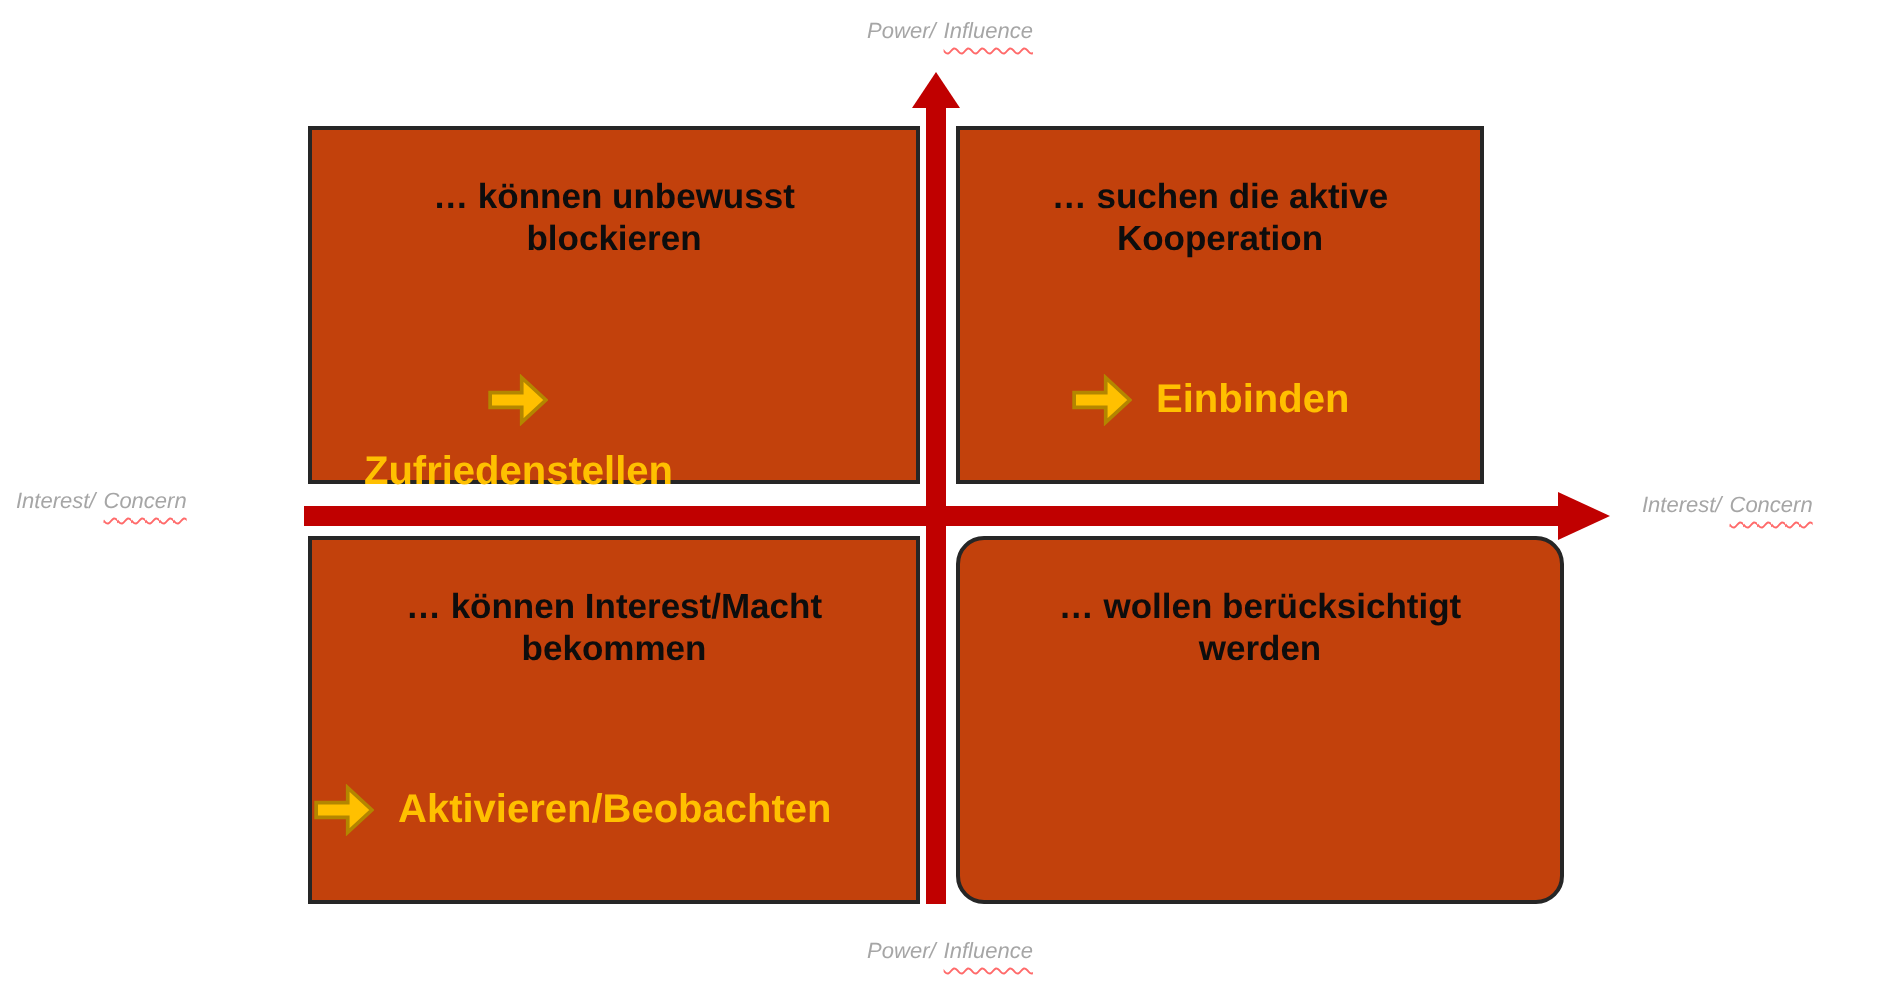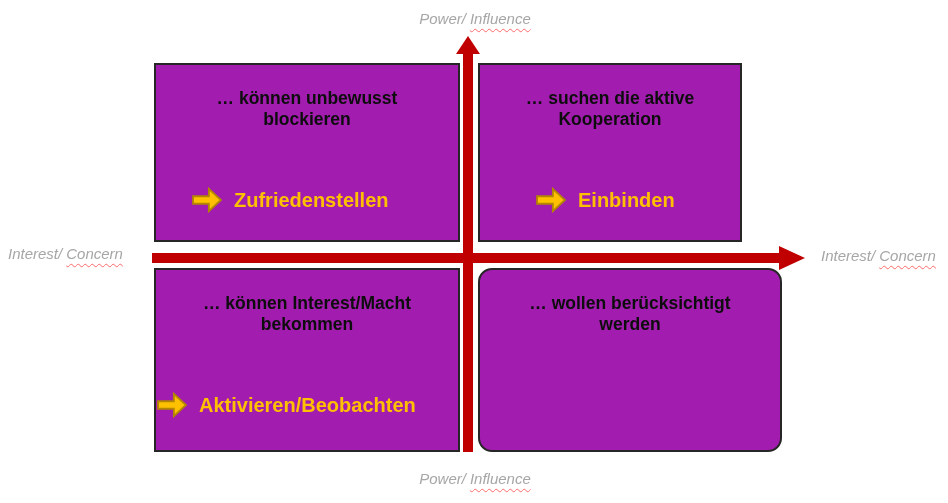--- a/index.html
+++ b/index.html
@@ -51,42 +51,42 @@
     left: 779px; top: 246px;
     width: 0; height: 0;
     border-top: 12px solid transparent;
     border-bottom: 12px solid transparent;
     border-left: 26px solid var(--axis-red, #C00000);
   }
 
   
   .axis-label {
     position: absolute;
-    font-size: 15px;
+    font-size: 11px;
     font-style: italic;
     color: var(--label-gray, #A6A6A6);
     white-space: nowrap;
   }
   .axis-label .wavy {
     margin-left: 4px;
     text-decoration-line: underline;
     text-decoration-style: wavy;
     text-decoration-color: var(--spellcheck-red, #FF6A6A);
     text-decoration-thickness: 1px;
     text-underline-offset: 4px;
   }
   .axis-label.pos-top    { left: 330px; top: 10px;  width: 290px; text-align: center; }
   .axis-label.pos-bottom { left: 330px; top: 470px; width: 290px; text-align: center; }
   .axis-label.pos-left   { left: 8px;   top: 245px; }
   .axis-label.pos-right  { left: 821px; top: 247px; }
 
   
   .box {
     position: absolute;
-    background: #a21caf;
+    background: #c2410c;
     border: 2.5px solid var(--box-border, #262626);
   }
   .q-tl { left: 154px; top: 63px;  width: 306px; height: 179px; }
   .q-tr { left: 478px; top: 63px;  width: 264px; height: 179px; }
   .q-bl { left: 154px; top: 268px; width: 306px; height: 184px; }
   .q-br { left: 478px; top: 268px; width: 304px; height: 184px; border-radius: 14px; }
 
   .desc {
     padding-top: 23px;
     text-align: center;
@@ -97,21 +97,21 @@
     white-space: pre-line;
   }
 
   .action {
     position: absolute;
     top: 122px;
     display: flex;
     align-items: center;
     gap: 12px;
   }
-  .q-tl .action { left: 36px; }
+  .q-tl .action { left: 26px; flex-direction: column; }
   .q-tr .action { left: 56px; }
   .q-bl .action { left: 1px; }
   .q-br .action { left: 54px; }
 
   .action-arrow { width: 30px; height: 26px; display: block; }
   .action-arrow path {
     fill: var(--accent-gold, #FFC000);
     stroke: var(--arrow-outline, #B38600);
     stroke-width: 2;
     stroke-linejoin: miter;

